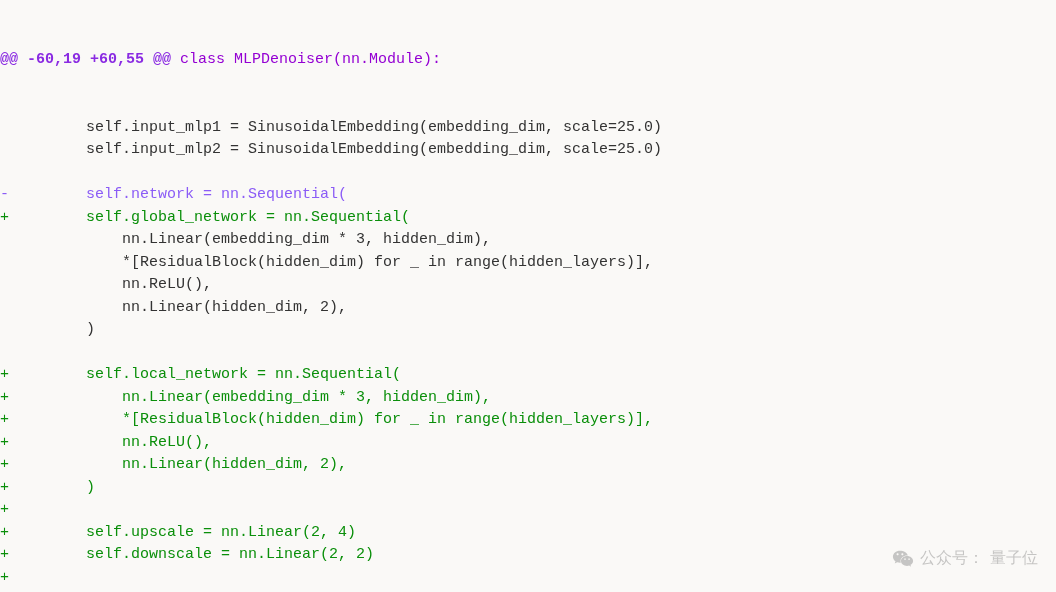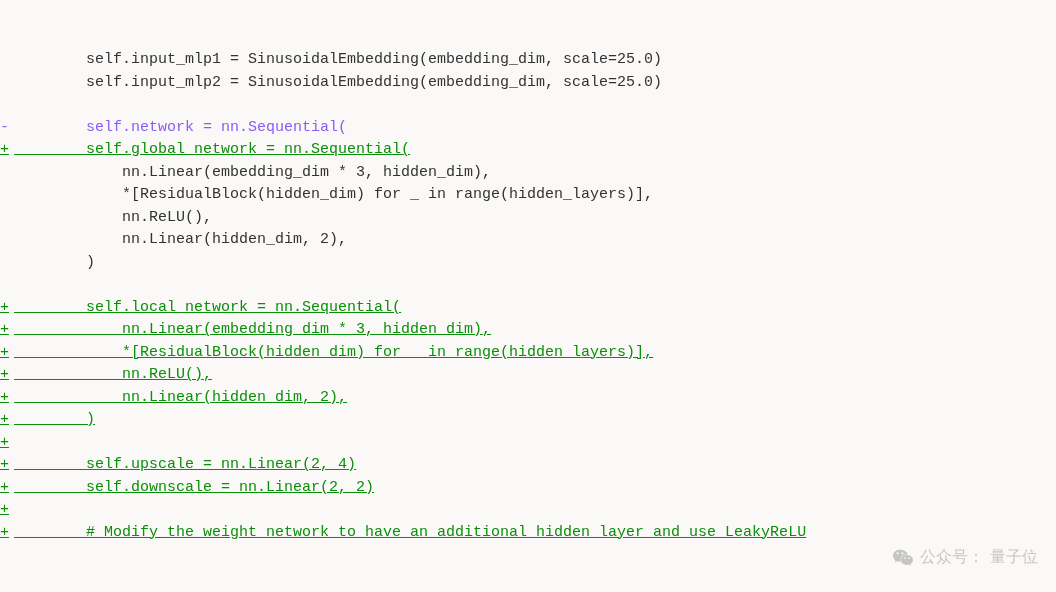--- a/index.html
+++ b/index.html
@@ -42,44 +42,44 @@
       color: #9400d3;
     }
     .context {
       color: #333333;
     }
     .del {
       color: #8b5cf6;
     }
     .add {
       color: #0a8f0a;
-      text-decoration: underline;
     }
     .watermark {
       position: absolute;
       right: 18px;
       bottom: 22px;
       display: flex;
-      align-items: center;
+      align-items: flex-end;
       gap: 6px;
       opacity: 0.35;
-      font-family: Liberation Mono, monospace;
+      font-family: Liberation Sans, sans-serif;
       font-size: 16px;
       color: #666;
       pointer-events: none;
     }
     .watermark-icon {
       width: 22px;
       height: 22px;
     }
   </style>
 </head>
 <body>
 
 <div class="diff-container">
+  <div class="line"><span class="hunk">@@ -60,19 +60,55 @@</span><span class="hunk-context"> class MLPDenoiser(nn.Module):</span></div>
   <div id="lines-mount"><div class="line context"><span class="marker context"> </span><span class="content context">        self.input_mlp1 = SinusoidalEmbedding(embedding_dim, scale=25.0)</span></div><div class="line context"><span class="marker context"> </span><span class="content context">        self.input_mlp2 = SinusoidalEmbedding(embedding_dim, scale=25.0)</span></div><div class="line context"><span class="marker context"> </span><span class="content context"></span></div><div class="line del"><span class="marker del">-</span><span class="content del">        self.network = nn.Sequential(</span></div><div class="line add"><span class="marker add">+</span><span class="content add">        self.global_network = nn.Sequential(</span></div><div class="line context"><span class="marker context"> </span><span class="content context">            nn.Linear(embedding_dim * 3, hidden_dim),</span></div><div class="line context"><span class="marker context"> </span><span class="content context">            *[ResidualBlock(hidden_dim) for _ in range(hidden_layers)],</span></div><div class="line context"><span class="marker context"> </span><span class="content context">            nn.ReLU(),</span></div><div class="line context"><span class="marker context"> </span><span class="content context">            nn.Linear(hidden_dim, 2),</span></div><div class="line context"><span class="marker context"> </span><span class="content context">        )</span></div><div class="line context"><span class="marker context"> </span><span class="content context"></span></div><div class="line add"><span class="marker add">+</span><span class="content add">        self.local_network = nn.Sequential(</span></div><div class="line add"><span class="marker add">+</span><span class="content add">            nn.Linear(embedding_dim * 3, hidden_dim),</span></div><div class="line add"><span class="marker add">+</span><span class="content add">            *[ResidualBlock(hidden_dim) for _ in range(hidden_layers)],</span></div><div class="line add"><span class="marker add">+</span><span class="content add">            nn.ReLU(),</span></div><div class="line add"><span class="marker add">+</span><span class="content add">            nn.Linear(hidden_dim, 2),</span></div><div class="line add"><span class="marker add">+</span><span class="content add">        )</span></div><div class="line add"><span class="marker add">+</span><span class="content add"></span></div><div class="line add"><span class="marker add">+</span><span class="content add">        self.upscale = nn.Linear(2, 4)</span></div><div class="line add"><span class="marker add">+</span><span class="content add">        self.downscale = nn.Linear(2, 2)</span></div><div class="line add"><span class="marker add">+</span><span class="content add"></span></div><div class="line add"><span class="marker add">+</span><span class="content add">        # Modify the weight network to have an additional hidden layer and use LeakyReLU</span></div></div>
 </div>
 
 <div class="watermark">
   <svg class="watermark-icon" viewBox="0 0 24 24" fill="currentColor">
     <path d="M8.7 3C4.4 3 1 5.9 1 9.5c0 2 1.1 3.8 2.8 5L3 17l2.6-1.4c1 .3 2 .5 3.1.5.3 0 .6 0 .9-.1-.2-.6-.3-1.2-.3-1.9 0-3.3 3.2-6 7.1-6 .3 0 .6 0 .9.1C16.4 5 12.9 3 8.7 3zM6.1 7.8c-.6 0-1.1-.5-1.1-1.1S5.5 5.6 6.1 5.6s1.1.5 1.1 1.1-.5 1.1-1.1 1.1zm5.2 0c-.6 0-1.1-.5-1.1-1.1s.5-1.1 1.1-1.1 1.1.5 1.1 1.1-.5 1.1-1.1 1.1z"></path>
     <path d="M23 14.1c0-3-3-5.4-6.6-5.4S9.8 11.1 9.8 14.1s3 5.4 6.6 5.4c.8 0 1.6-.1 2.3-.3l2.1 1.2-.6-2c1.7-1 2.8-2.5 2.8-4.3zm-8.8-1c-.5 0-.9-.4-.9-.9s.4-.9.9-.9.9.4.9.9-.4.9-.9.9zm4.4 0c-.5 0-.9-.4-.9-.9s.4-.9.9-.9.9.4.9.9-.4.9-.9.9z"></path>
   </svg>
   <span>公众号：</span>
     <span>量子位</span>

